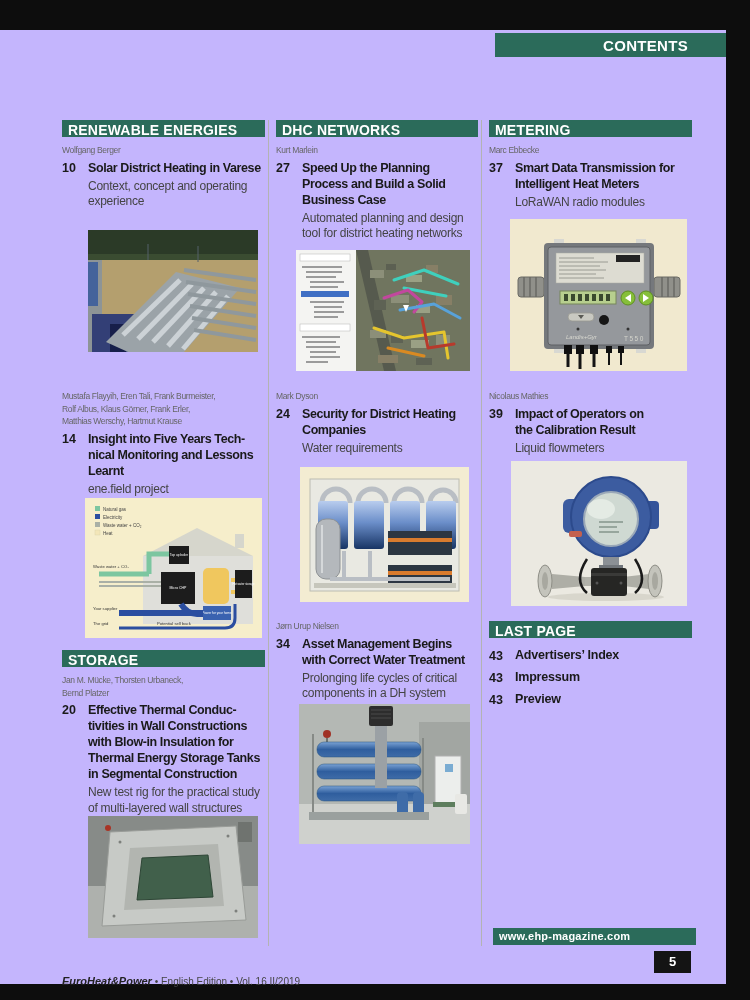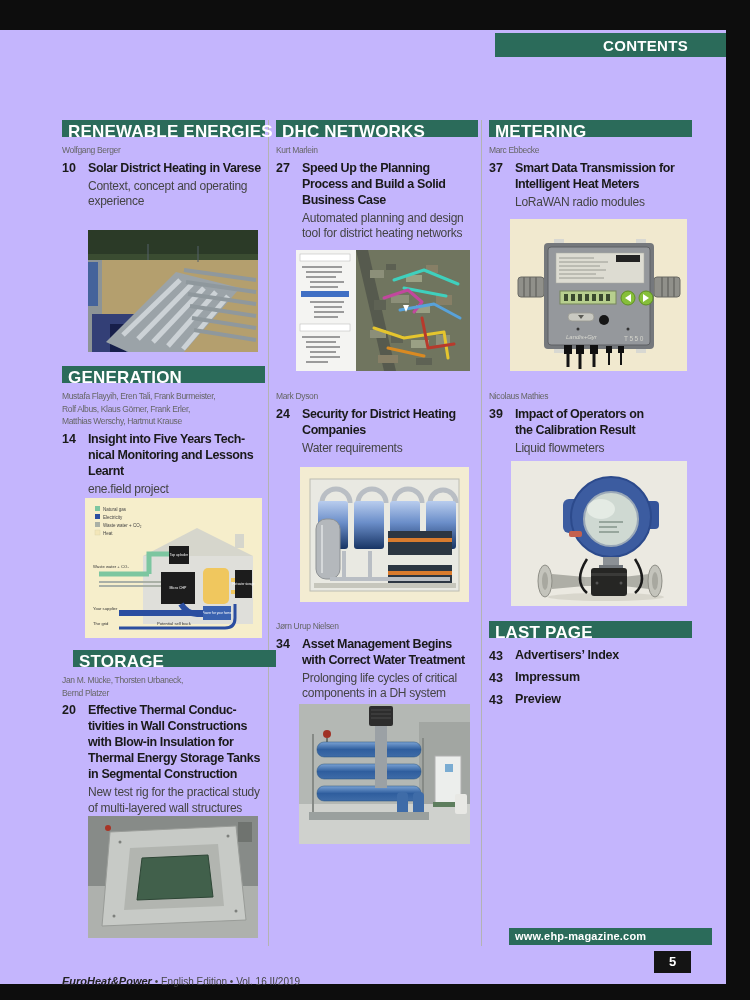--- a/index.html
+++ b/index.html
@@ -10,39 +10,39 @@
   .black-right  { position:absolute; left:726px; top:0; width:24px; height:1000px; background:#0d0d0d; }
   .black-bottom { position:absolute; left:0; top:984px; width:750px; height:16px; background:#0d0d0d; }
 
   .contents-bar { position:absolute; left:495px; top:33px; width:231px; height:24px;
                   background:#2b6b5a; color:#ffffff; font-weight:bold; font-size:15px;
                   letter-spacing:.3px; text-align:right; padding:4px 38px 0 0; }
 
   .divider { position:absolute; top:120px; width:1px; height:826px; background:#b3b3b3; }
 
   .secbar { position:absolute; height:17px; background:#2b6b5a; color:#ffffff;
-            font-size:17px; font-weight:bold; letter-spacing:.2px; padding:2px 0 0 6px; white-space:pre; }
+            font-size:14px; font-weight:bold; letter-spacing:.2px; padding:2px 0 0 6px; white-space:pre; }
 
   .entry { position:absolute; }
   .authors { font-size:8.5px; letter-spacing:-0.35px; line-height:12.5px;
              color:#666666; white-space:pre; margin-bottom:3px; }
   .titlerow { display:flex; align-items:flex-start; margin-bottom:3px; }
   .pagenum { width:26px; flex:0 0 26px; font-size:12.5px; font-weight:bold; color:#1a1a1a; line-height:16px; }
   .title { font-size:12.5px; font-weight:bold; color:#1a1a1a; line-height:16px;
            letter-spacing:-0.4px; white-space:pre; }
   .subtitle { margin-left:26px; font-size:12px; color:#444444; line-height:15.5px;
               letter-spacing:-0.25px; white-space:pre; }
 
   .lp-item { display:flex; margin-bottom:6px; }
   .lp-item .lp-label { font-size:12.5px; font-weight:bold; color:#1a1a1a; line-height:15px; letter-spacing:-0.2px; }
 
   .img { position:absolute; overflow:hidden; }
   .img svg { display:block; width:100%; height:100%; }
 
-  .website-bar { position:absolute; left:509px; top:928px; width:203px; height:17px;
+  .website-bar { position:absolute; left:493px; top:928px; width:203px; height:17px;
                  background:#2b6b5a; color:#ffffff; font-size:11px; font-weight:bold;
                  padding:2px 0 0 6px; letter-spacing:.2px; white-space:pre; }
 
   .footer { position:absolute; left:62px; top:958px; font-size:11px; color:#333333; white-space:pre;margin-top:17px; }
   .footer .mag { font-weight:bold; font-style:italic; color:#222222; }
   .footer .meta { font-size:10px; color:#444444; }
 
   .pagebox { position:absolute; left:654px; top:951px; width:37px; height:22px; background:#141414;
              color:#ffffff; font-size:13px; font-weight:bold; text-align:center; padding-top:3px; }
 </style>
@@ -97,21 +97,20 @@
         <line x1="104" y1="88" x2="168" y2="98"></line>
         <line x1="106" y1="100" x2="168" y2="110"></line>
       </g>
       <g stroke="#55606a" stroke-width="1">
         <line x1="60" y1="30" x2="60" y2="14"></line>
           <line x1="110" y1="32" x2="110" y2="16"></line>
       </g>
     </svg>
   </div>
 
-  <div class="secbar" style="left:62px; top:366px; width:203px;">GENERATION</div>
 
   <div class="entry" style="left:62px; top:390px; width:203px;">
     <div class="authors">Mustafa Flayyih, Eren Tali, Frank Burmeister,
 Rolf Albus, Klaus Görner, Frank Erler,
 Matthias Werschy, Hartmut Krause</div>
     <div class="titlerow">
       <span class="pagenum">14</span>
       <span class="title">Insight into Five Years Tech-
 nical Monitoring and Lessons
 Learnt</span>
@@ -153,21 +152,21 @@
       <path d="M34,130 H140 Q150,130 150,120 V106" stroke="#2b4ea0" stroke-width="3" fill="none"></path>
       <g font-size="4.2" fill="#333333">
         <text x="8" y="70">Waste water + CO₂</text>
         <text x="8" y="112">Your supplier</text>
         <text x="8" y="127">The grid</text>
         <text x="72" y="127">Potential sell back</text>
       </g>
     </svg>
   </div>
 
-  <div class="secbar" style="left:62px; top:650px; width:203px;margin-left:11px;">STORAGE</div>
+  <div class="secbar" style="left:62px; top:650px; width:203px;">STORAGE</div>
 
   <div class="entry" style="left:62px; top:674px; width:203px;">
     <div class="authors">Jan M. Mücke, Thorsten Urbaneck,
 Bernd Platzer</div>
     <div class="titlerow">
       <span class="pagenum">20</span>
       <span class="title">Effective Thermal Conduc-
 tivities in Wall Constructions
 with Blow-in Insulation for
 Thermal Energy Storage Tanks

